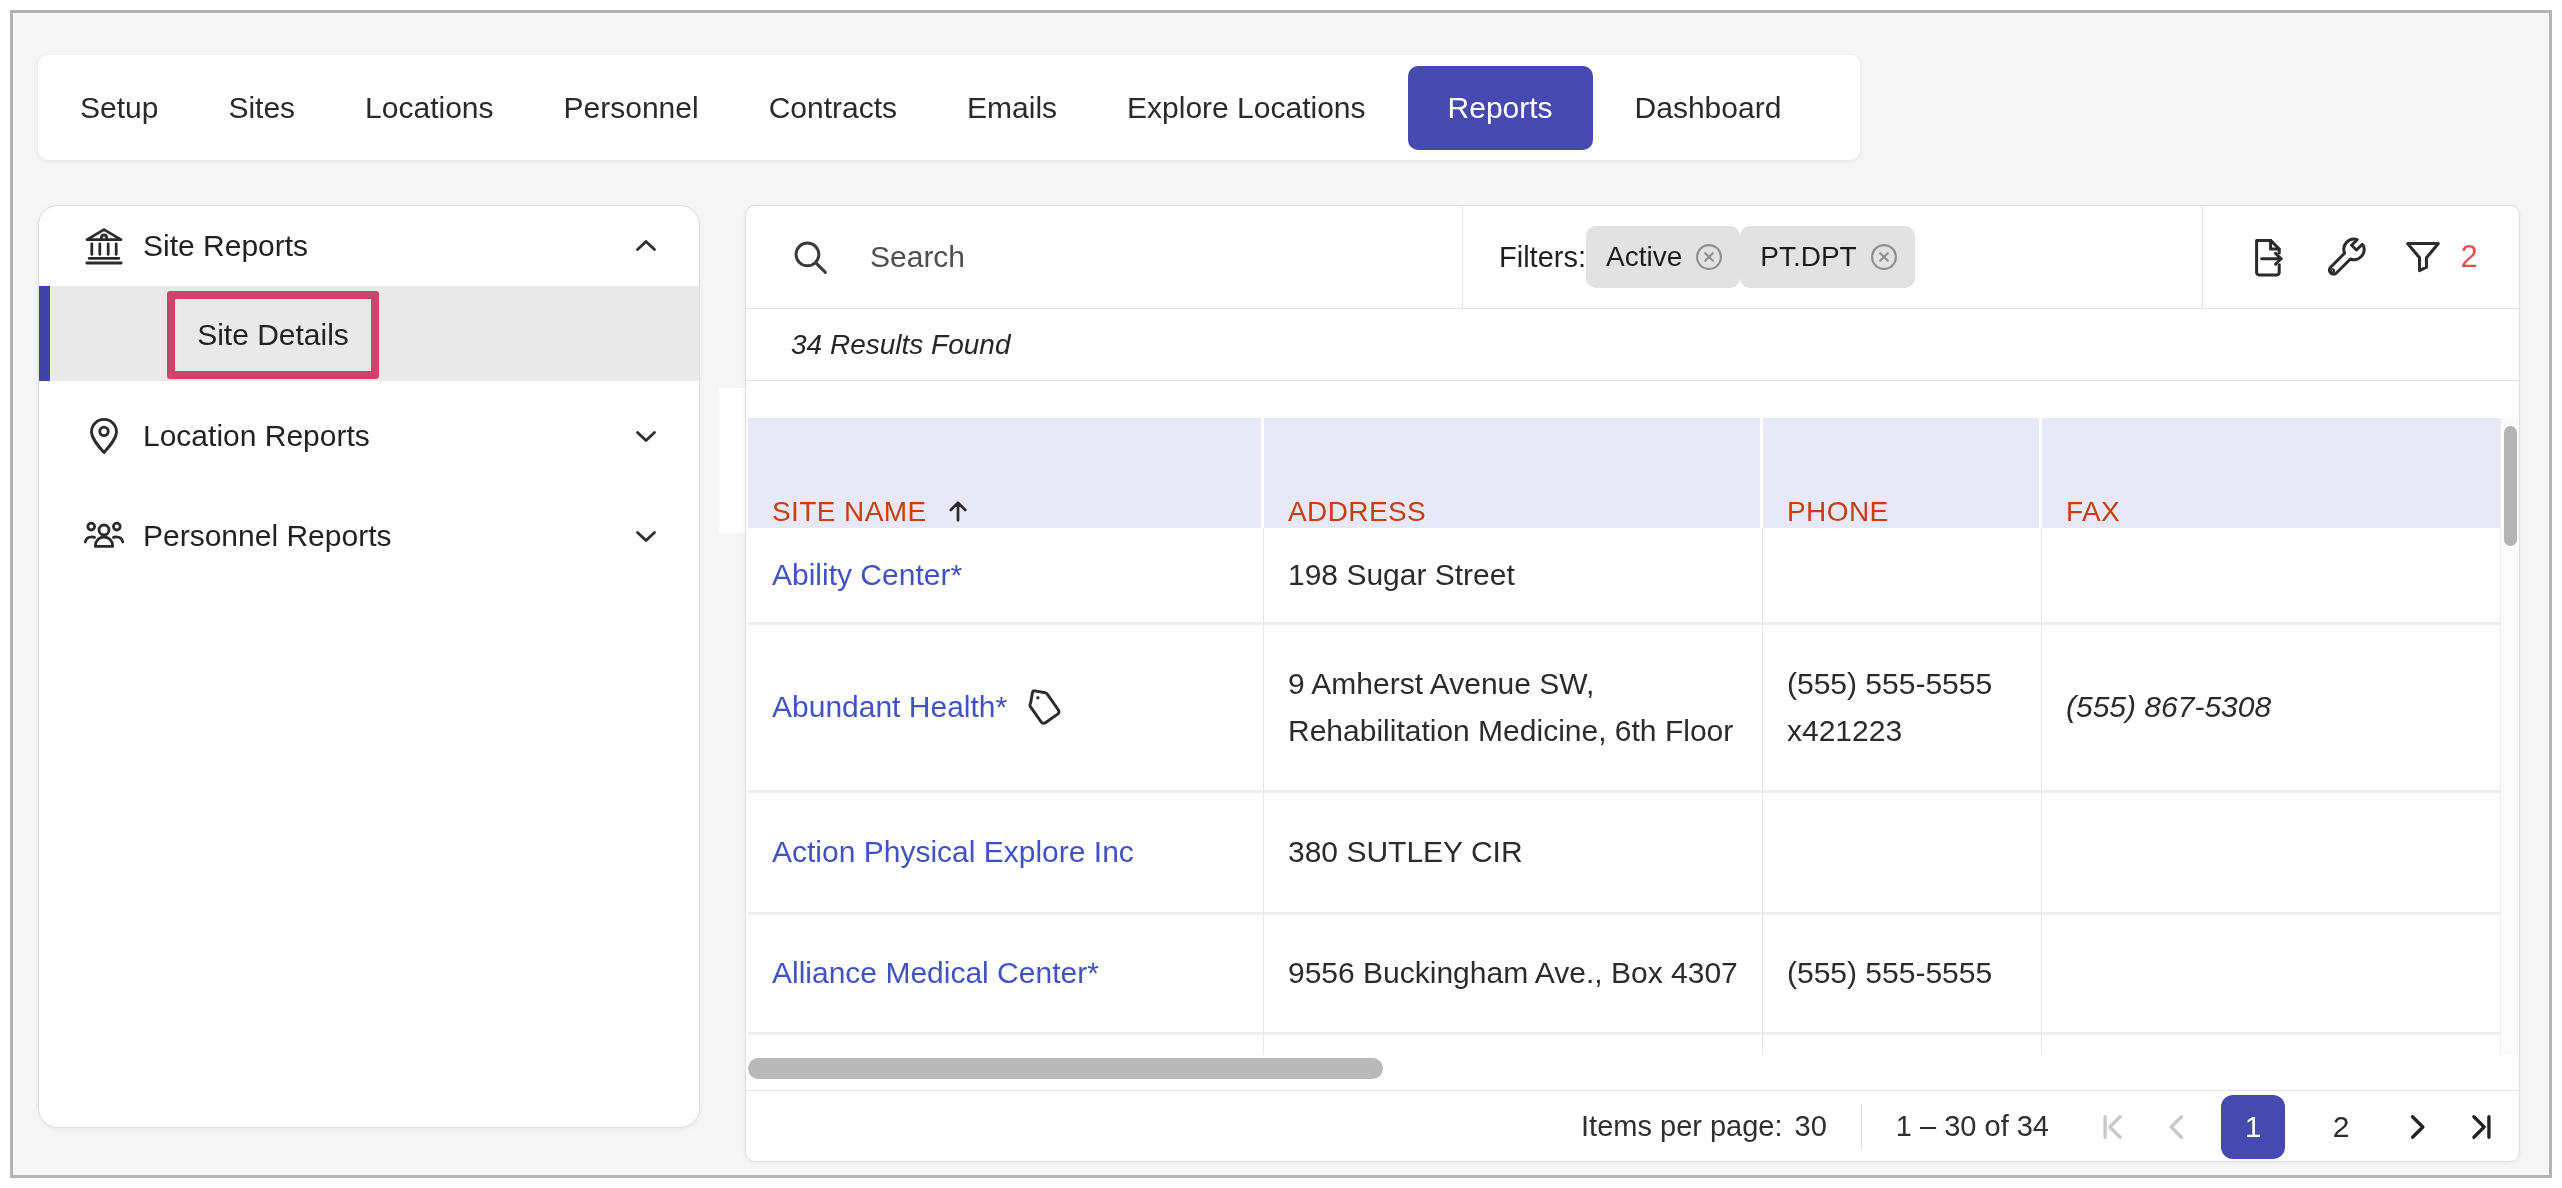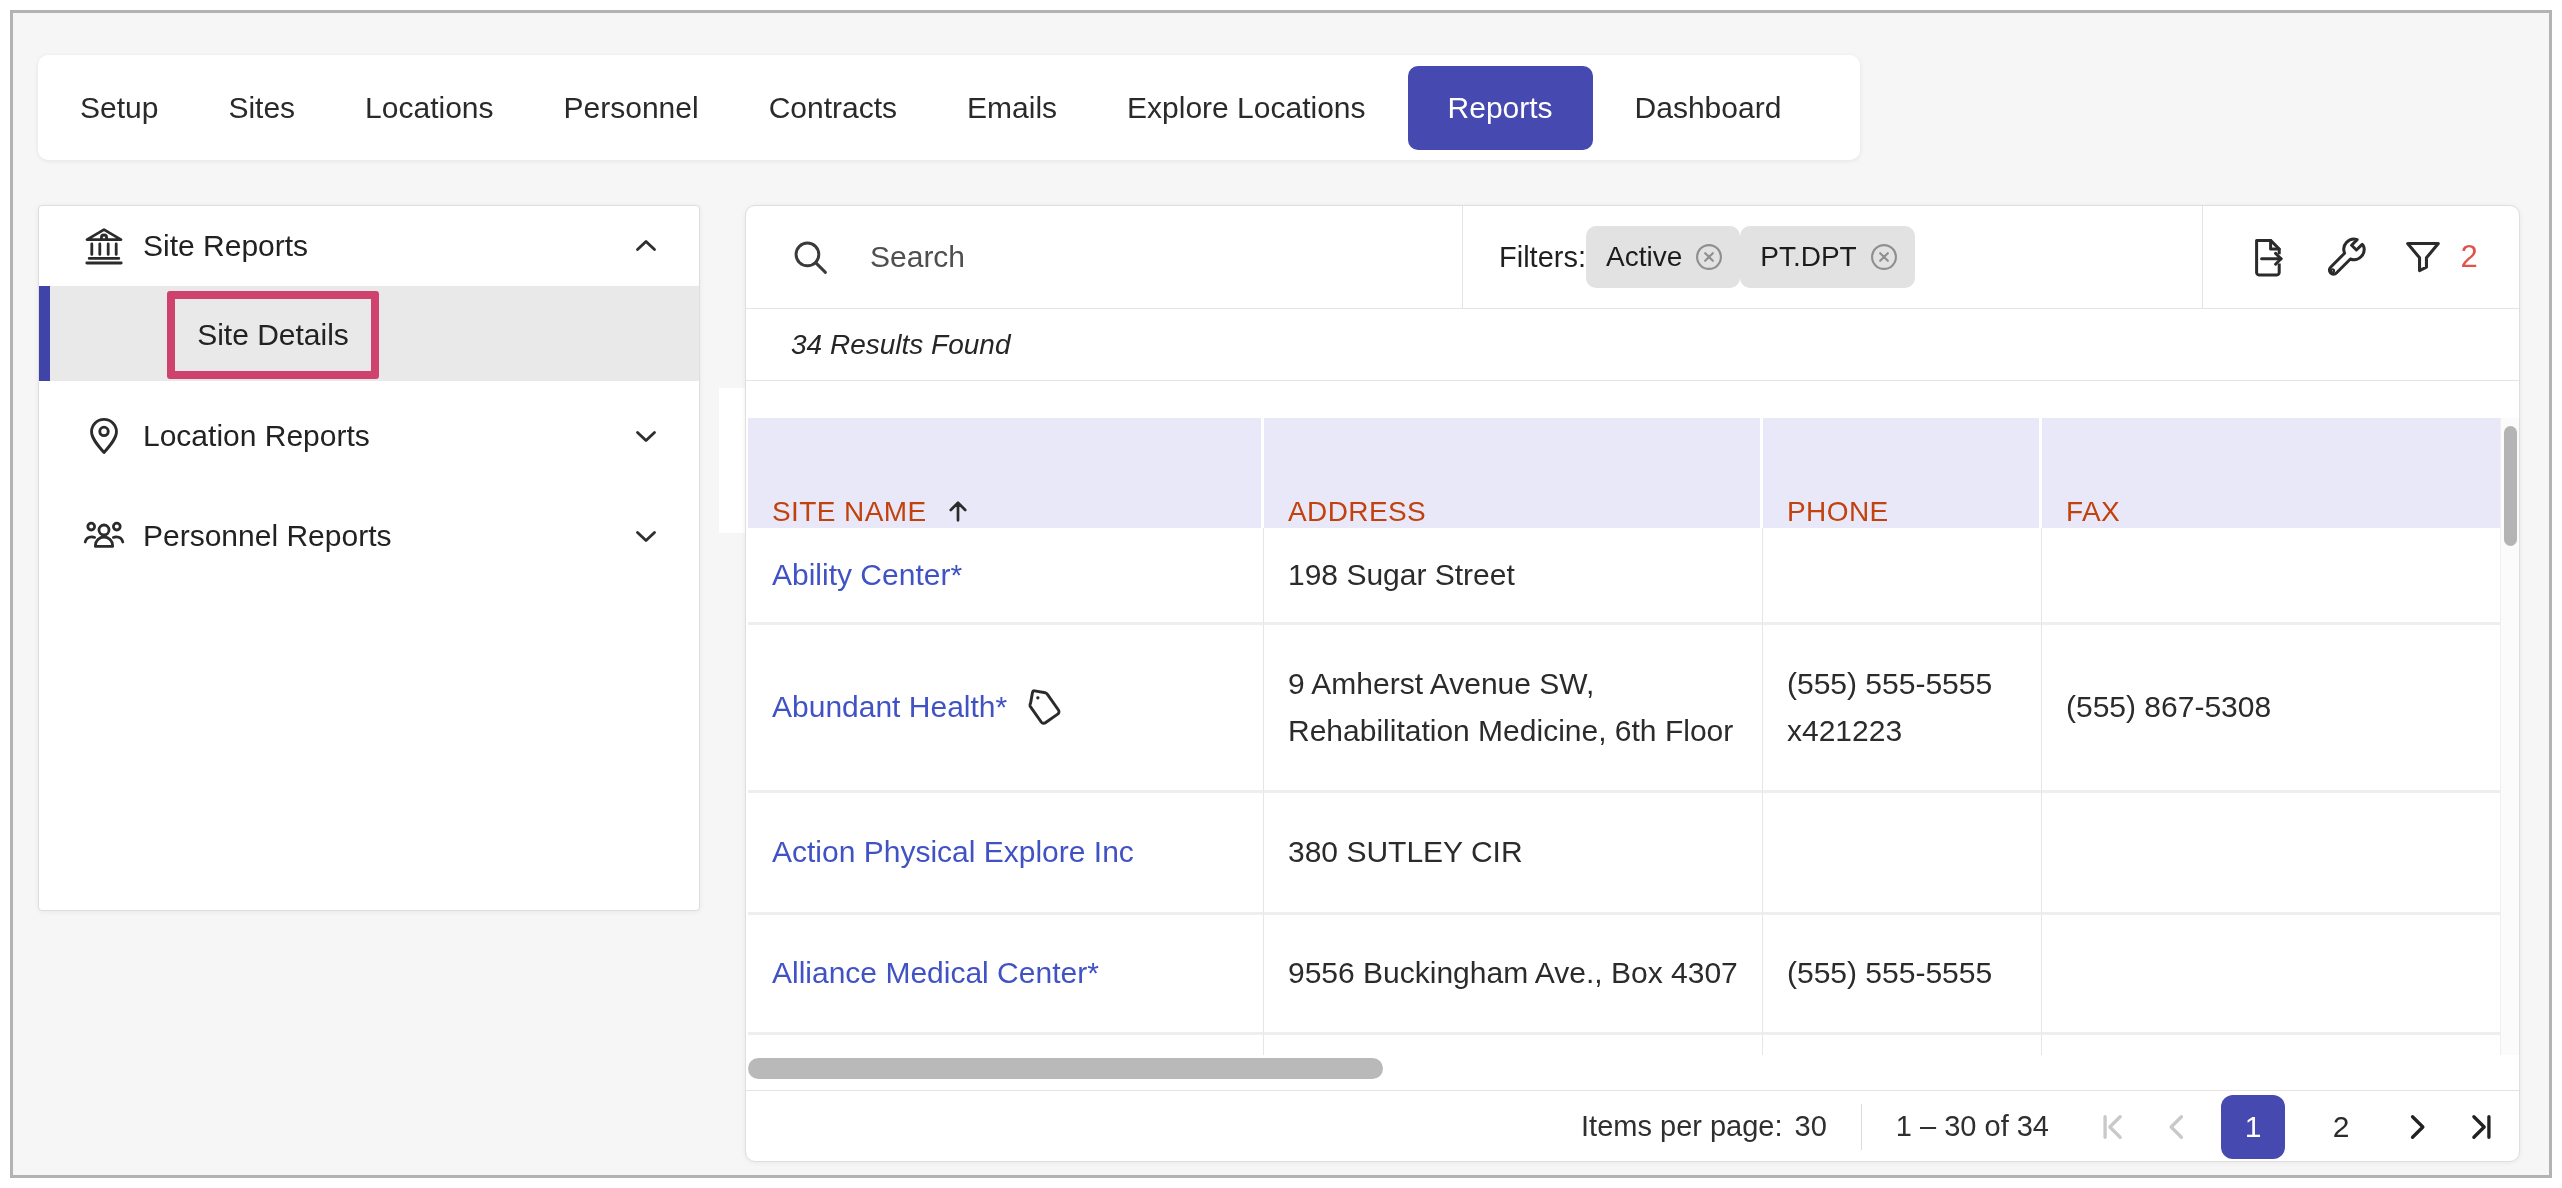--- a/index.html
+++ b/index.html
@@ -10,22 +10,22 @@
 
   
   .topnav { position:absolute; left:25px; top:42px; width:1822px; height:105px; background:#fff;
             border-radius:10px; box-shadow:0 1px 5px rgba(0,0,0,.08);
             display:flex; align-items:center; padding-left:42px; gap:70px; }
   .tab { font-size:30px; color:#2a2a2a; white-space:nowrap; cursor:pointer; }
   .tab.active { background:#4649b0; color:#fff; height:84px; display:flex; align-items:center;
                 padding:0 40px; border-radius:10px; margin:0 -28px; }
 
   
-  .sidebar { position:absolute; left:25px; top:192px; width:662px; height:706px; background:#fff;
-             border:1px solid #dedede; border-radius:4px; box-shadow:0 1px 5px rgba(0,0,0,.06); }
+  .sidebar { position:absolute; left:25px; top:192px; width:662px; height:923px; background:#fff;
+             border:1px solid #dedede; border-radius:20px; box-shadow:0 1px 5px rgba(0,0,0,.06); }
   .sb-row { position:absolute; left:0; width:100%; display:flex; align-items:center; }
   .sb-row .sb-icon { position:absolute; left:40px; width:50px; display:flex; justify-content:center; color:#2b2b2b; }
   .sb-row .sb-label { position:absolute; left:104px; font-size:30px; color:#222; }
   .sb-row .sb-chevron { position:absolute; right:36px; color:#2f2f2f; display:flex; }
   .sb-site-reports { top:0; height:80px; }
   .sb-selected-band { position:absolute; left:0; top:80px; width:100%; height:95px; background:#e9e9e9; }
   .sb-selected-bar { position:absolute; left:0; top:0; width:11px; height:100%; background:#4044a9; }
   .annotation-rect { position:absolute; left:128px; top:5px; width:212px; height:88px;
                      border:8px solid #d0426e; border-radius:3px; display:flex; align-items:center;
                      justify-content:center; }
@@ -61,21 +61,21 @@
   
   .table-grid { position:absolute; left:2px; top:212px; display:grid;
                 grid-template-columns:516px 499px 279px 458px;
                 grid-template-rows:110px 97px 168px 122px 120px 20px; }
   .th { background:#e9e8f8; display:flex; align-items:flex-end; gap:14px; padding:0 24px;
         font-size:28px; color:#c2410c; letter-spacing:.4px; border-right:3px solid #fff; cursor:pointer; }
   .th:nth-child(4) { border-right:none; }
   .sort-icon { color:#2b2b2b; display:flex; }
   .td { display:flex; align-items:center; padding:10px 20px 10px 24px; font-size:30px; color:#2b2b2b;
         border-right:1px solid #e6e6e6; border-bottom:3px solid #efeeee; line-height:1.55; }
-  .td.last-col { border-right:none; }
+  .td.last-col { border-right:none;font-style:italic; }
   .td.sliver { border-bottom:none; padding:0 24px; }
   .site-link { color:#4152c4; cursor:pointer; }
   .tag-icon { color:#2b2b2b; display:flex; margin-left:16px; transform:rotate(10deg); }
 
   .v-scrollbar { position:absolute; left:1754px; top:212px; width:20px; height:637px; background:#fbfbfb;
                  border-left:1px solid #efefef; }
   .v-thumb { position:absolute; left:3px; top:8px; width:13px; height:120px; background:#b4b4b4; border-radius:7px; }
   .h-scrollbar { position:absolute; left:2px; top:852px; width:1752px; height:22px; }
   .h-thumb { position:absolute; left:0; top:0; width:635px; height:21px; background:#b9b9b9; border-radius:11px; }
 

